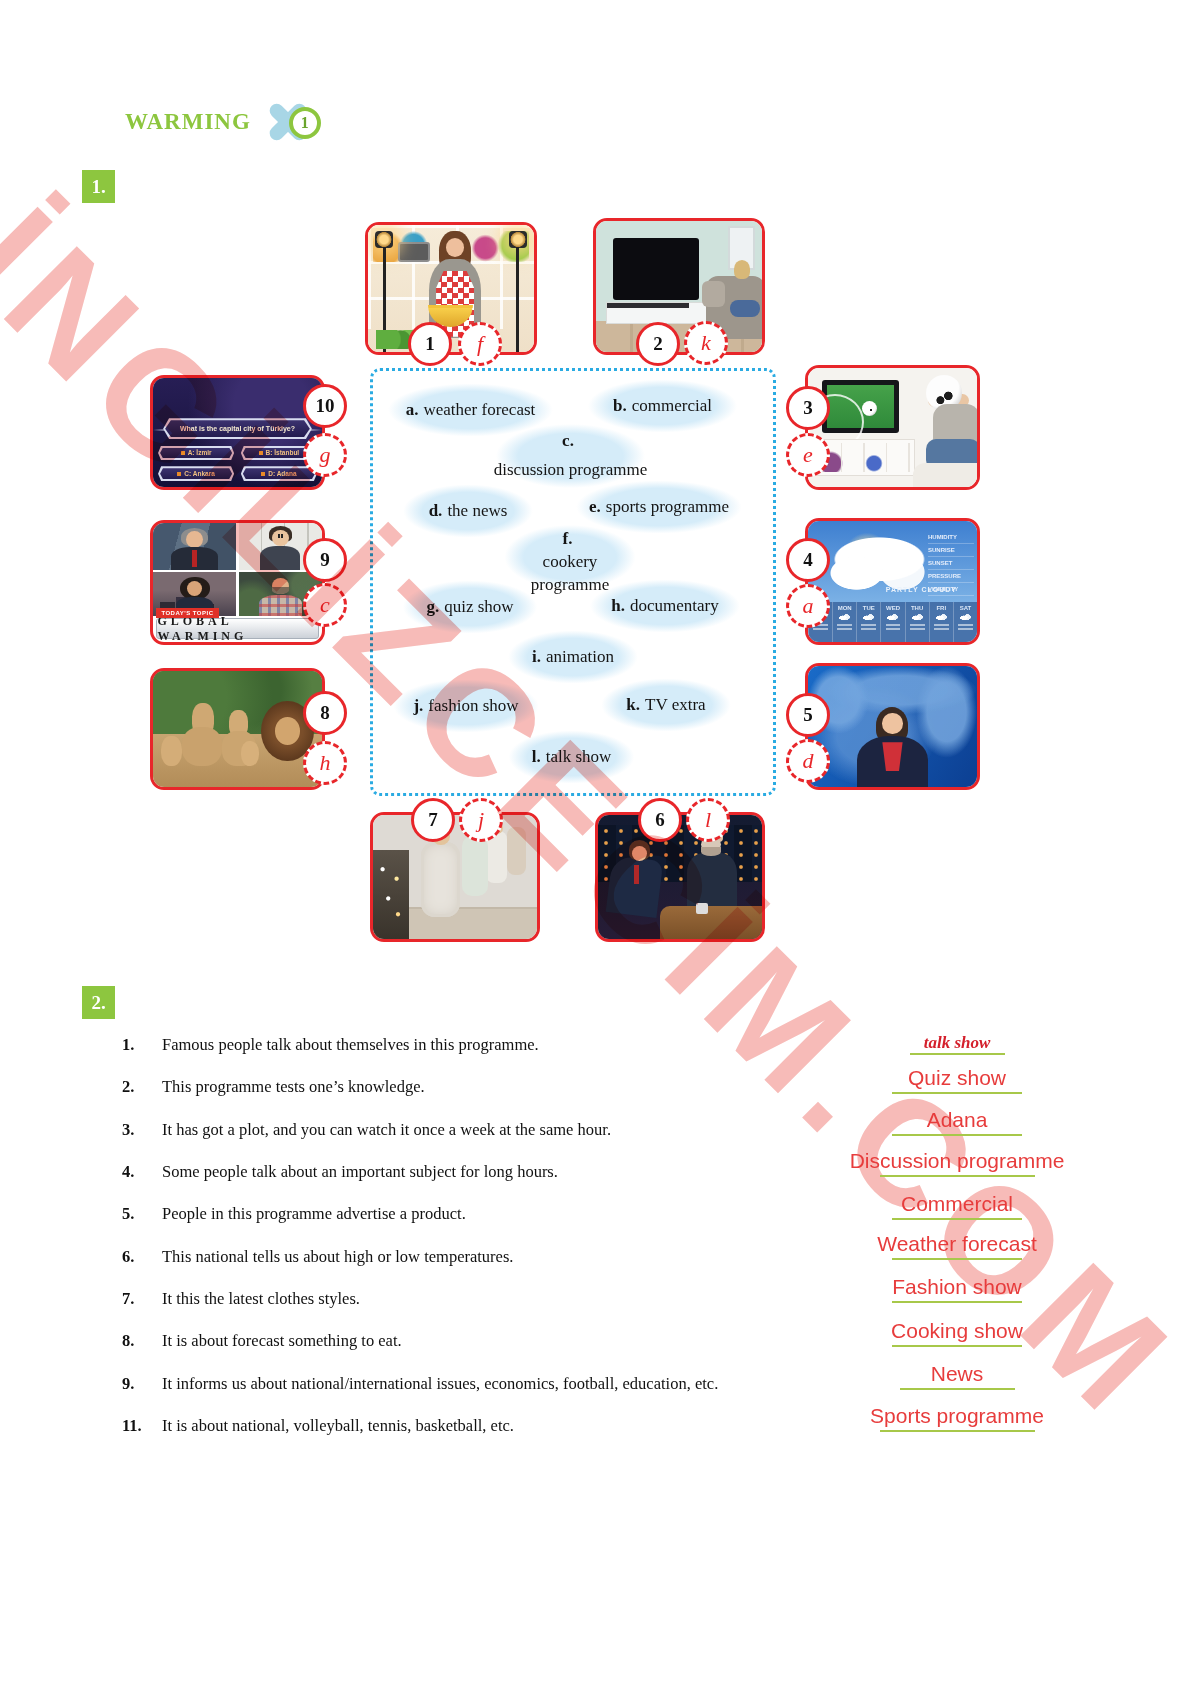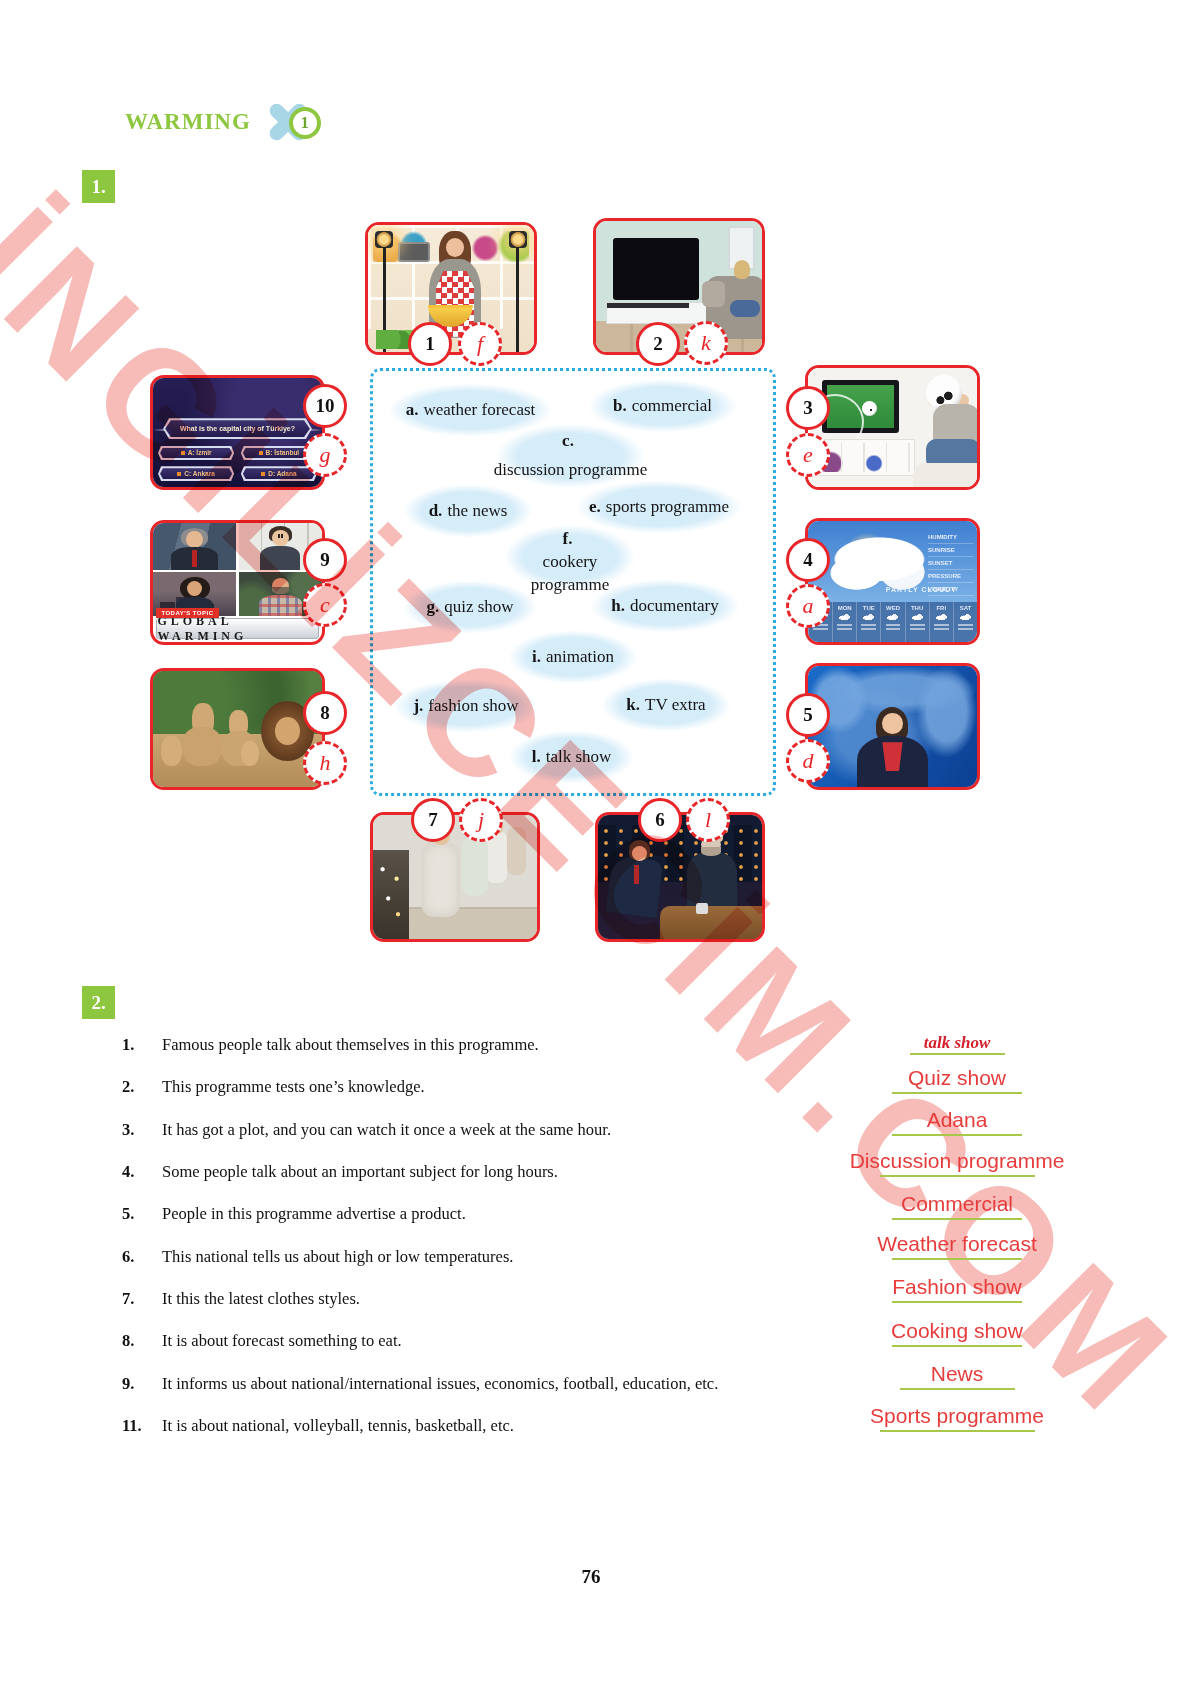--- a/index.html
+++ b/index.html
@@ -671,14 +671,13 @@
   <div class="answer a2">Quiz show</div>
   <div class="answer a3">Adana</div>
   <div class="answer a4">Discussion programme</div>
   <div class="answer a5">Commercial</div>
   <div class="answer a6">Weather forecast</div>
   <div class="answer a7">Fashion show</div>
   <div class="answer a8">Cooking show</div>
   <div class="answer a9">News</div>
   <div class="answer a10">Sports programme</div>
 
-  <div class="abs pagenum">76</div>
 </div>
 
 </body></html>

